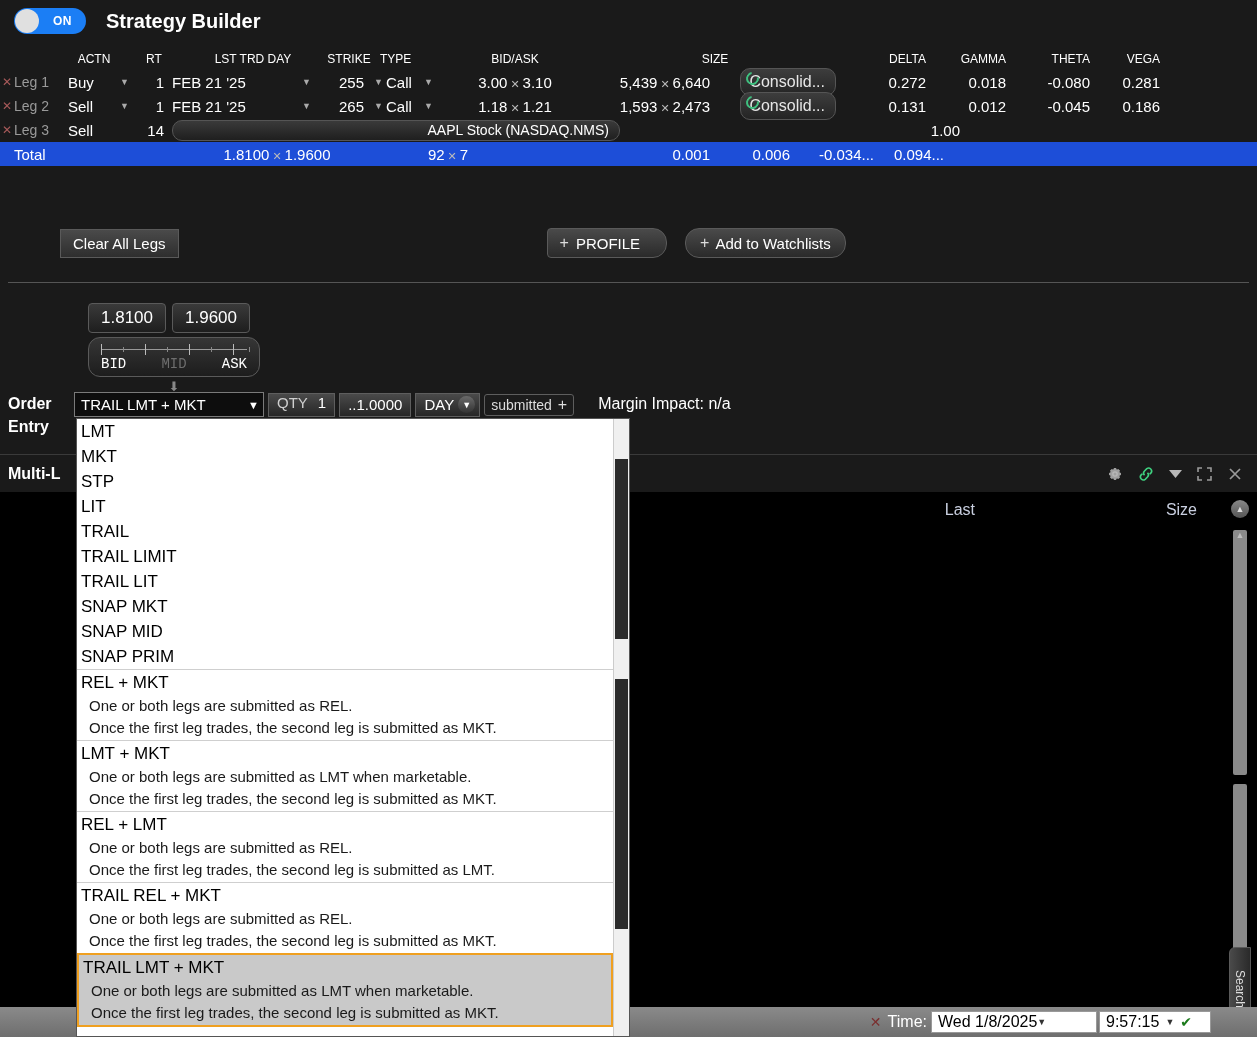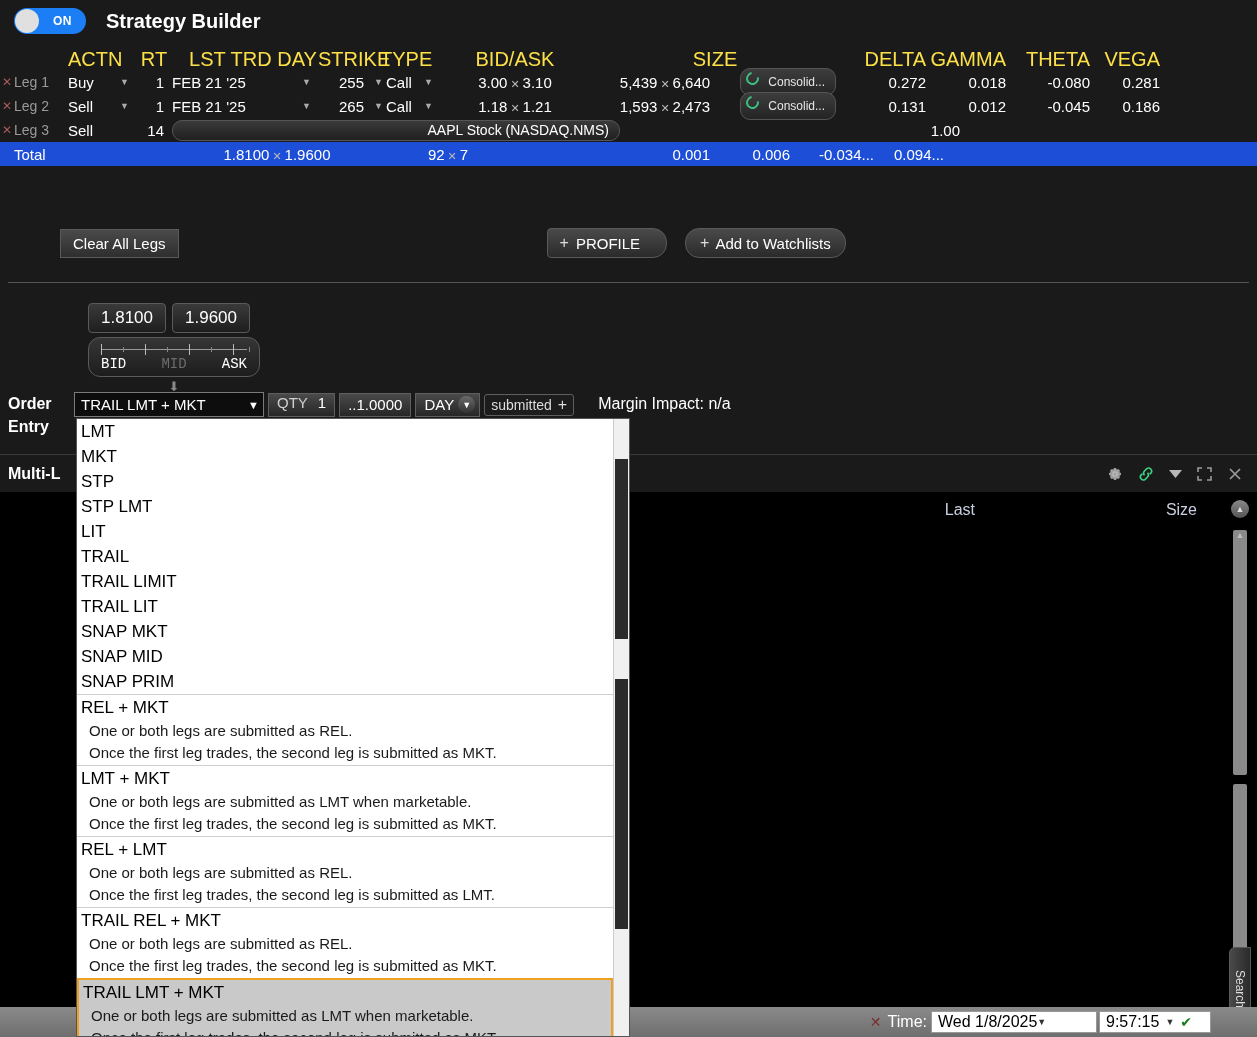--- a/index.html
+++ b/index.html
@@ -26,21 +26,21 @@
   .toggle .knob {
     position:absolute; left:1px; top:1px; width:24px; height:24px; border-radius:50%;
     background:#e0e0e0;
   }
   .toggle .on-lbl { font-size:12px; color:#fff; font-weight:bold; letter-spacing:.5px; }
   .sb-title { color:#fff; font-size:20px; font-weight:bold; }
 
   
   .legs { position:relative; margin-top:6px; }
   .grid-row { display:flex; align-items:center; height:24px; font-size:15px; color:#fff; }
-  .colhead { color:#fde047; font-size:20px; height:22px; }
+  .colhead { color:#ffffff; font-size:12px; height:22px; }
 
   .c-x      { width:14px; text-align:center; color:#a85a5a; font-size:12px; cursor:pointer; }
   .c-leg    { width:54px; color:#9a9a9a; font-size:14px; }
   .c-actn   { width:52px; }
   .c-cv     { width:16px; color:#aaa; font-size:9px; }
   .c-rt     { width:36px; text-align:right; padding-right:8px; }
   .c-lst    { width:130px; text-align:left; }
   .c-strike { width:46px; text-align:right; }
   .c-type   { width:44px; padding-left:6px; }
   .c-bidask { width:150px; text-align:center; }
@@ -58,21 +58,21 @@
   .hdr-delta{width:86px;text-align:right;} .hdr-gamma{width:80px;text-align:right;}
   .hdr-theta{width:84px;text-align:right;} .hdr-vega{width:82px;text-align:right;padding-right:12px;}
 
   .xsep { color:#bbb; font-size:11px; padding:0 3px; }
 
   .pill {
     display:inline-flex; align-items:center; justify-content:flex-end;
     height:28px; padding:0 10px 0 6px;
     background:linear-gradient(#3d3d3d,#242424);
     border:1px solid #555; border-radius:10px;
-    color:#e6e6e6; font-size:12px; position:relative; cursor:pointer;
+    color:#e6e6e6; font-size:16px; position:relative; cursor:pointer;
     white-space:nowrap; overflow:hidden;
   }
   .pill-exch { width:96px; }
   .refresh-ico {
     position:absolute; left:5px; top:3px; width:13px; height:13px;
     border:2px solid #3fbf7f; border-radius:50%;
     border-top-color:transparent; transform:rotate(35deg);
   }
   .pill-stock { width:448px; height:21px; justify-content:flex-end; padding-right:10px;
     background:linear-gradient(#3a3a3a,#1f1f1f); font-size:14px; color:#fff; }
@@ -493,21 +493,20 @@
 
   <div class="search-tab">
     <span>Search</span>
   </div>
 
   <div class="dropdown">
     <div class="dd-list" id="dd-list">
         <div class="dd-simple">LMT</div>
         <div class="dd-simple">MKT</div>
         <div class="dd-simple">STP</div>
-        <div class="dd-simple">STP LMT</div>
         <div class="dd-simple">LIT</div>
         <div class="dd-simple">TRAIL</div>
         <div class="dd-simple">TRAIL LIMIT</div>
         <div class="dd-simple">TRAIL LIT</div>
         <div class="dd-simple">SNAP MKT</div>
         <div class="dd-simple">SNAP MID</div>
         <div class="dd-simple">SNAP PRIM</div>
         <div class="dd-group">
           <div class="g-title">REL + MKT</div>
           <div class="g-desc">One or both legs are submitted as REL.</div>

